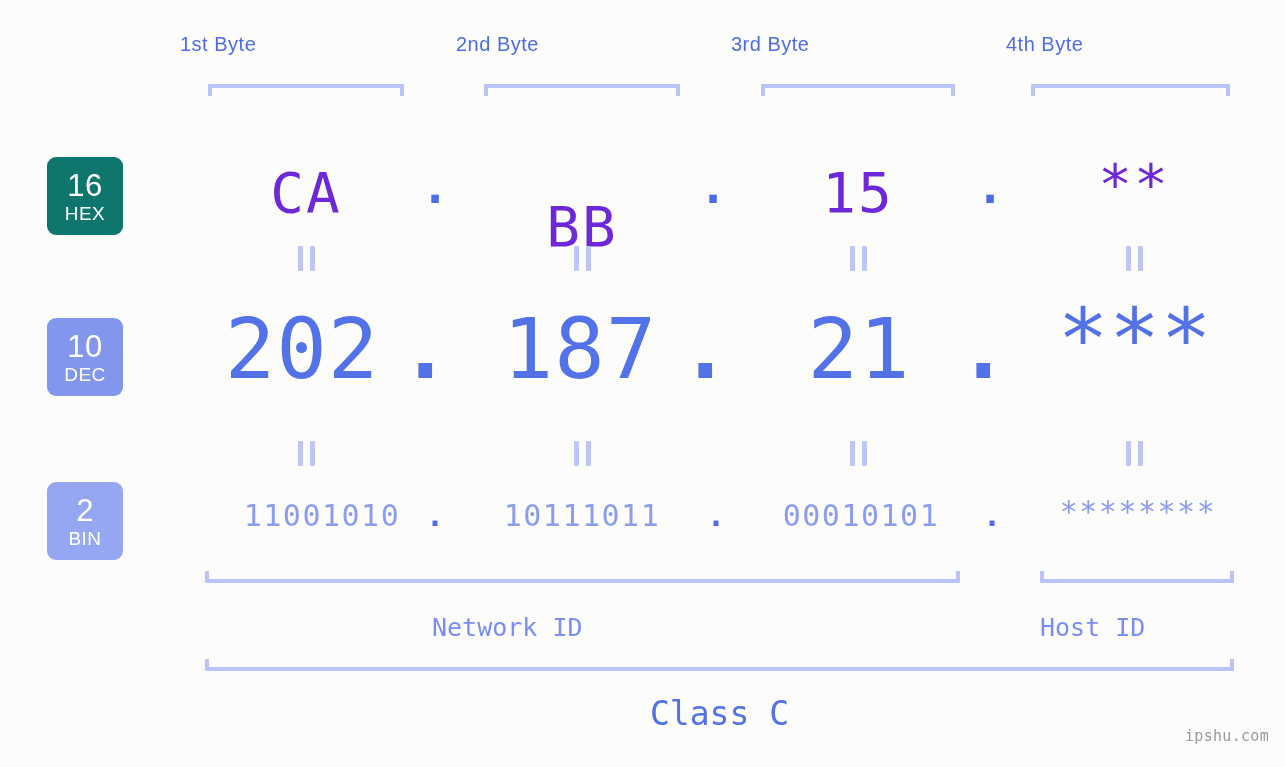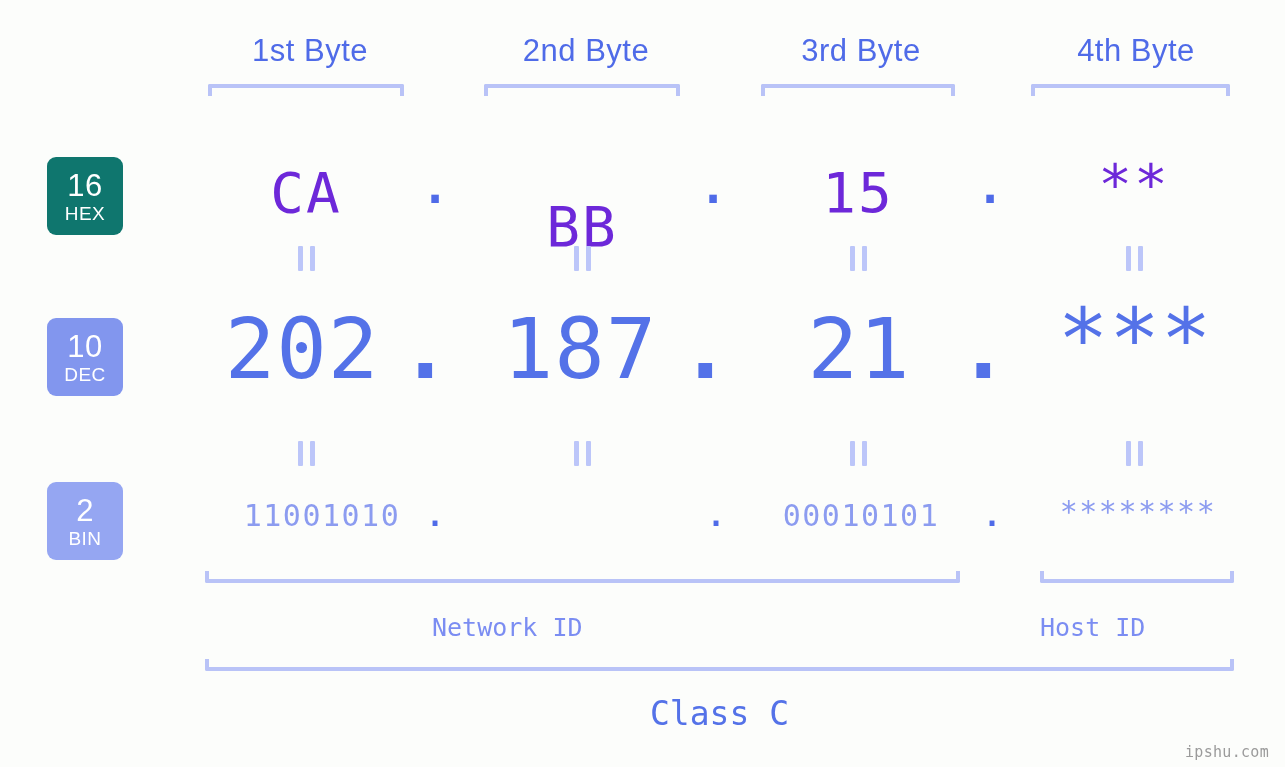--- a/index.html
+++ b/index.html
@@ -19,23 +19,23 @@
     position: relative;
     width: 1285px;
     height: 767px;
   }
 
   
   .byte-label {
     position: absolute;
     top: 33px;
     width: 260px;
-    text-align: center;
+    text-align: left;
     font-family: "Liberation Sans", sans-serif;
-    font-size: 31px;
+    font-size: 20px;
     color: #4f6be8;
     letter-spacing: 0.5px;
     white-space: nowrap;
   }
 
   
   .bracket-top {
     position: absolute;
     border-top: 4px solid #b9c3f7;
     border-left: 4px solid #b9c3f7;
@@ -165,21 +165,21 @@
     color: #5472e8;
     font-family: "DejaVu Sans Mono", monospace;
     font-size: 33px;
     white-space: nowrap;
   }
 
   
   .watermark {
     position: absolute;
     right: 16px;
-    bottom: 6px;
+    bottom: 22px;
     font-family: "DejaVu Sans Mono", monospace;
     font-size: 15px;
     color: #9b9b9b;
     letter-spacing: 0.3px;
   }
 </style>
 </head>
 <body>
 
 <div class="stage">
@@ -252,20 +252,21 @@
       <i></i>
       <i></i>
     </div>
   <div class="eqsep" style="left:1004px; top:441px;">
       <i></i>
       <i></i>
     </div>
 
   <div class="cell bin-val" style="left:192px;">11001010</div>
   <div class="cell bin-dot" style="left:415px;">.</div>
+  <div class="cell bin-val" style="left:452px;">10111011</div>
   <div class="cell bin-dot" style="left:696px;">.</div>
   <div class="cell bin-val" style="left:731px;">00010101</div>
   <div class="cell bin-dot" style="left:972px;">.</div>
   <div class="cell bin-val" style="left:1008px; top:494px;">********</div>
 
   <div class="bracket-bottom" style="left:205px; width:755px; top:571px;"></div>
   <div class="bracket-bottom" style="left:1040px; width:194px; top:571px;"></div>
 
   <div class="section-label" style="left:432px; width:315px; top:613px;">Network ID</div>
   <div class="section-label" style="left:1040px; width:194px; top:613px;">Host ID</div>

